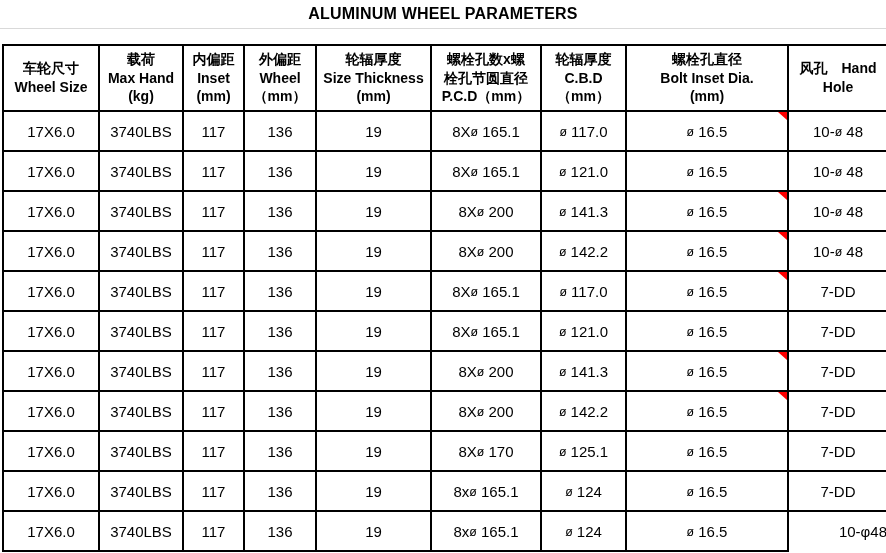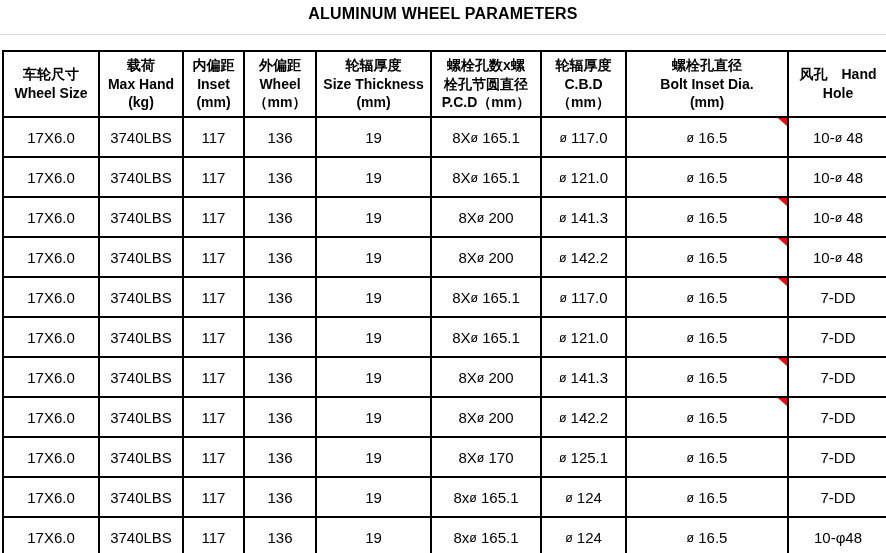--- a/index.html
+++ b/index.html
@@ -10,21 +10,21 @@
     height: 553px;
     overflow: hidden;
     font-family: "Liberation Sans", sans-serif;
     color: #000000;
   }
   .page-title {
     text-align: center;
     font-size: 16px;
     font-weight: 700;
     letter-spacing: 0.2px;
-    padding: 5px 0 11px 0;
+    padding: 5px 0 5px 0;
     border-bottom: 1px solid #d9d9d9;
   }
   table.params {
     border-collapse: collapse;
     table-layout: fixed;
     margin: 15px 0 0 2px;
     width: 884px;
     border-radius: 30px;
   }
   .params th, .params td {
@@ -43,21 +43,21 @@
     height: 64px;
   }
   .params td {
     font-size: 15px;
     font-weight: 400;
     height: 38px;
     white-space: nowrap;
   }
   
   .params th:last-child, .params td:last-child { border-right: none; }
-  .params tr:last-child td:last-child { border-bottom: none; }
+  .params tr:last-child td:last-child { border-bottom: none; text-align: right; }
 
   .dia { font-size: 0.82em; vertical-align: 0.09em; }
 
   .corner {
     position: absolute;
     top: 0;
     right: 0;
     width: 9px;
     height: 8px;
     background: #ff0000;

